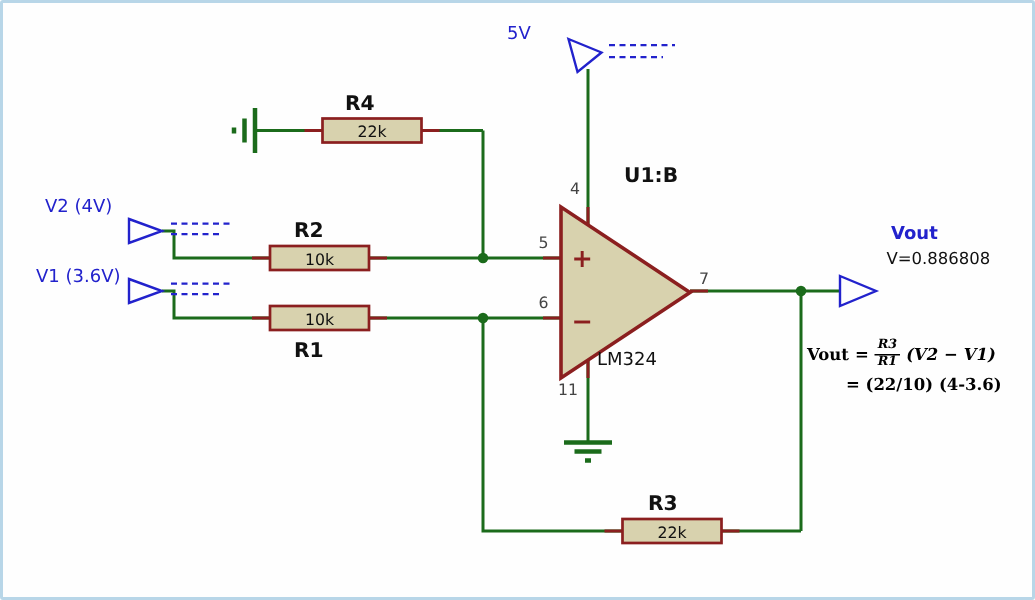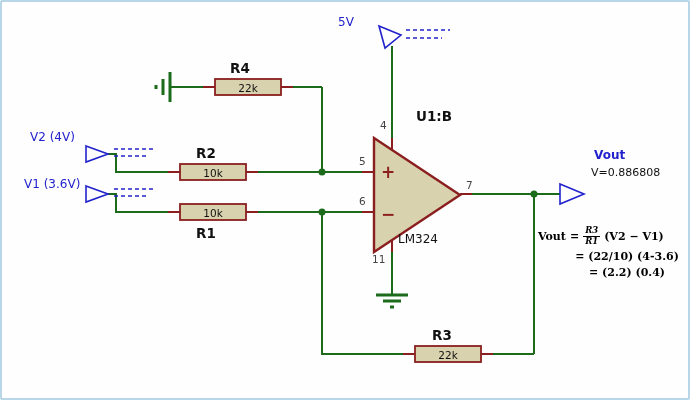--- a/index.html
+++ b/index.html
@@ -15,22 +15,22 @@
   .part-label{fill:#111;font-size:12px;}
   .opamp-sign{fill:#8b1f1f;font-size:17px;font-weight:700;}
   .probe-val{fill:#111;font-size:11px;}
   .formula{position:absolute;left:536px;top:224px;width:152px;
            font-family:"DejaVu Serif",serif;font-weight:700;font-size:11px;color:#000;}
   .f-line1{display:flex;align-items:center;gap:4px;}
   .frac{display:inline-flex;flex-direction:column;align-items:center;
         font-size:8.5px;font-style:italic;line-height:1.15;}
   .frac .num{padding:0 2px;}
   .frac .den{border-top:1px solid #000;padding:0 2px;}
-  .f-term{}
-  .f-line{margin-left:26px;margin-top:3px;text-align:center;}
+  .f-term{font-style:italic;}
+  .f-line{margin-left:26px;margin-top:3px;}
 </style>
 </head>
 <body>
 
 <div class="frame">
   <svg width="690" height="400" viewBox="0 0 690 400">
 
     <g stroke="#1b6b1b" stroke-width="2" fill="none">
       <path d="M390 44 V148"></path>
       <path d="M106 152 H114 V170 H372"></path>
@@ -129,15 +129,14 @@
     <div class="f-line1">
       <span>Vout</span>
       <span>=</span>
       <span class="frac">
         <span class="num">R3</span>
         <span class="den">R1</span>
       </span>
       <span class="f-term">(V2 − V1)</span>
     </div>
     <div class="f-line">= (22/10) (4-3.6)</div>
-    <div class="f-line">= (2.2) (0.4)</div>
   </div>
 </div>
 
 </body></html>

